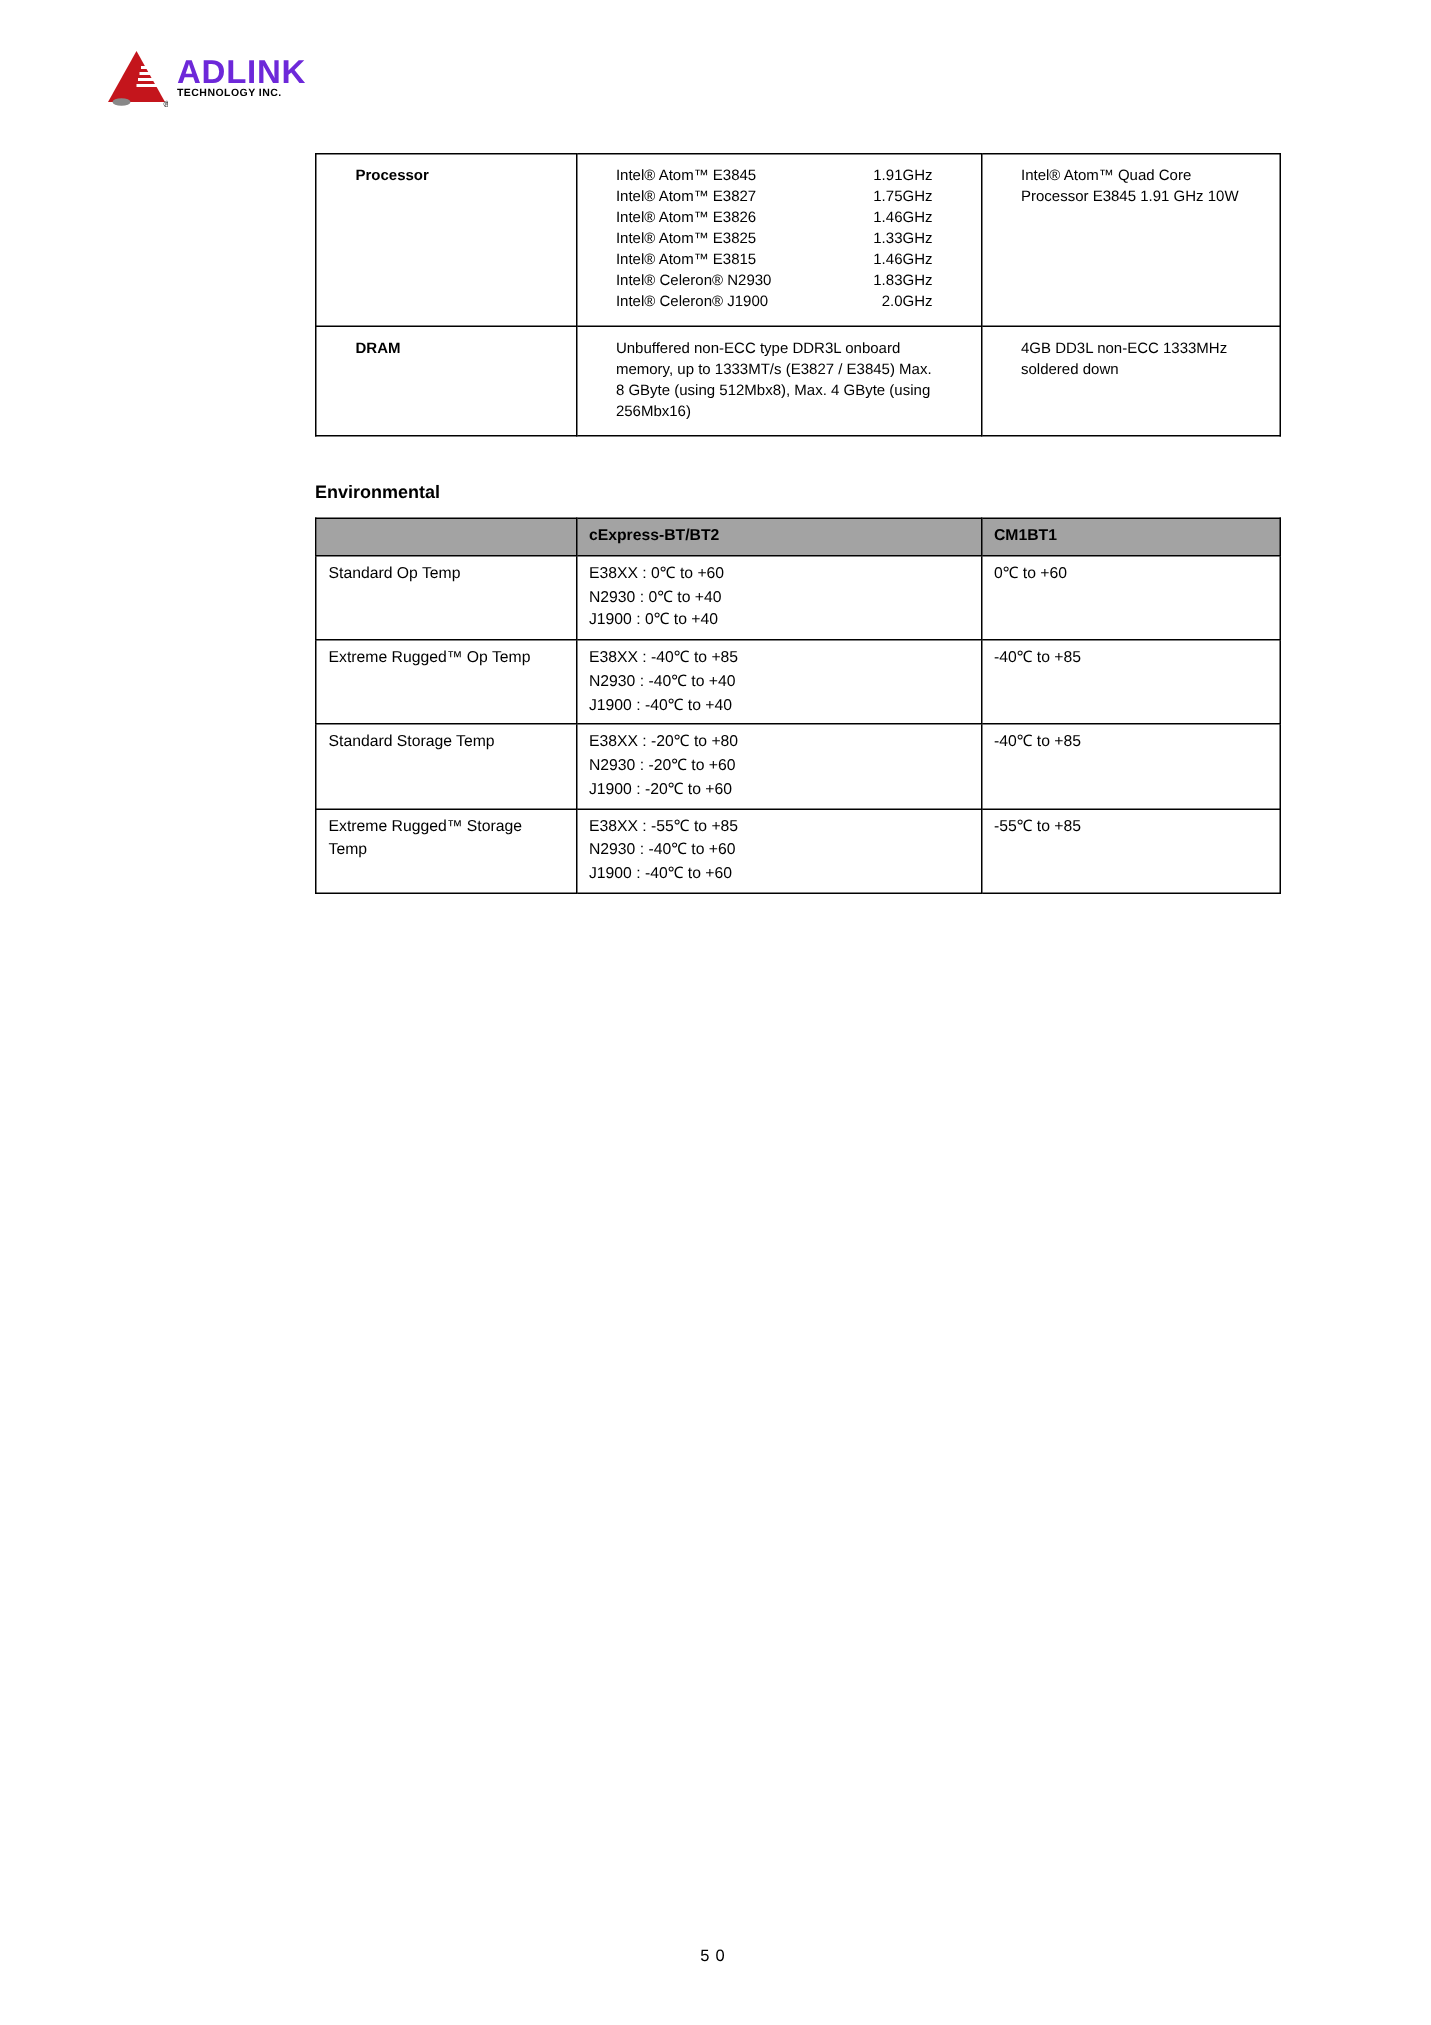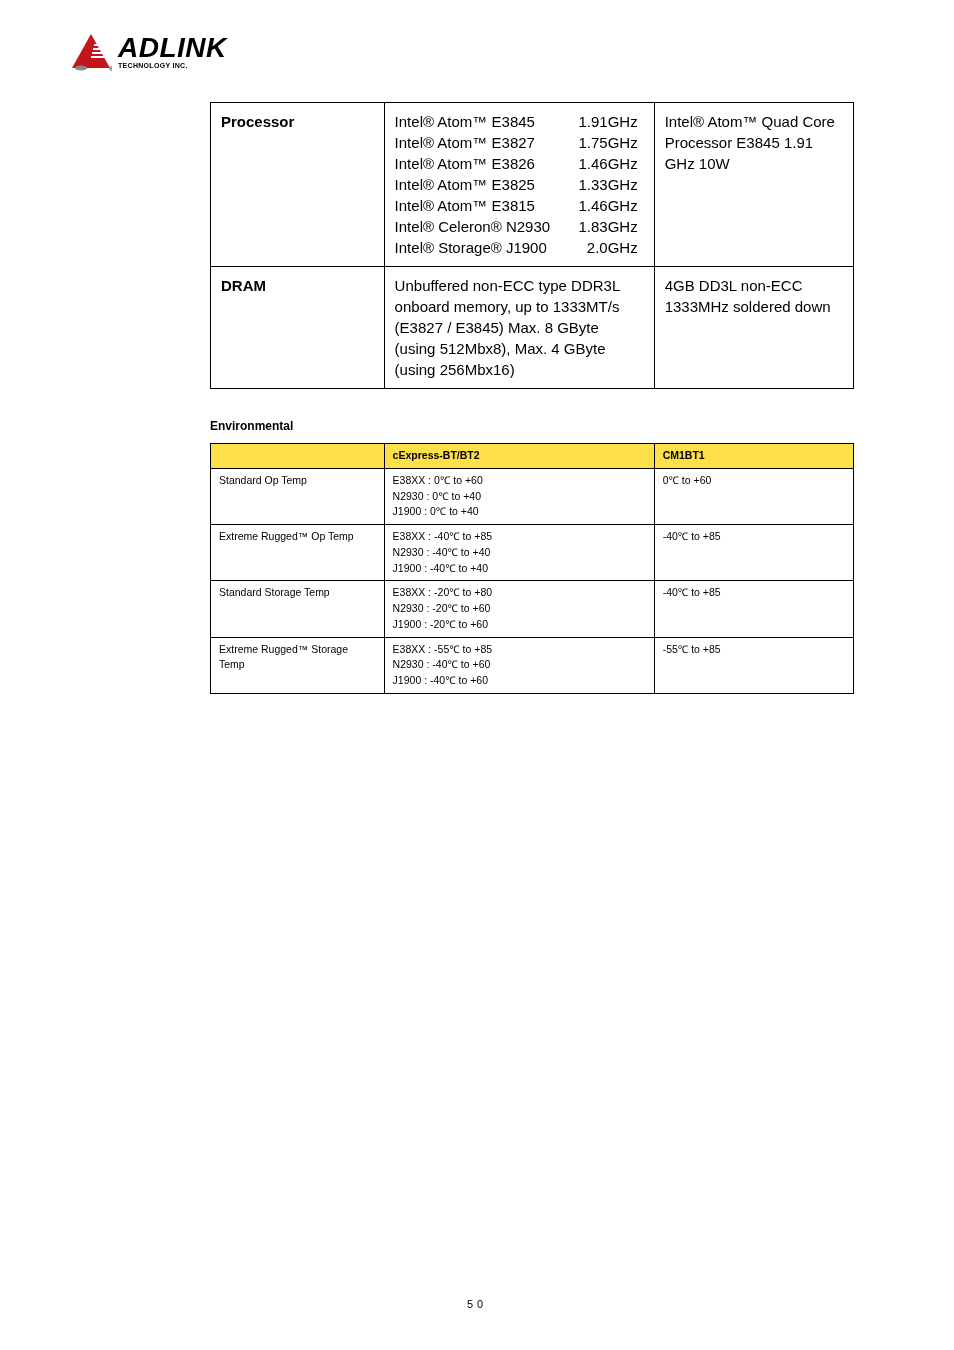--- a/index.html
+++ b/index.html
@@ -25,46 +25,45 @@
       height: 42px;
       position: relative;
       margin-right: 6px;
     }
     .logo-text {
       display: flex;
       flex-direction: column;
       line-height: 1;
     }
     .logo-main {
-      font-size: 28px;
+      font-size: 22px;
       font-weight: 900;
       letter-spacing: 0.5px;
-      color: #000000;
-      font-style: italic;
+      color: #6d28d9;
     }
     .logo-sub {
       font-size: 7px;
       font-weight: 700;
       letter-spacing: 0.3px;
       color: #000;
     }
     .content-wrap {
       margin-left: 140px;
       margin-right: 30px;
     }
     .spec-table {
       width: 100%;
       border-collapse: collapse;
       margin-bottom: 30px;
     }
     .spec-table td {
       border: 1px solid #000;
-      padding: 8px 10px;
+      padding: 8px 26px;
       vertical-align: top;
-      font-size: 15px;
+      font-size: 10px;
       line-height: 1.4;
     }
     .spec-table td:first-child {
       width: 27%;
       font-weight: 700;
     }
     .spec-table td:nth-child(2) {
       width: 42%;
     }
     .spec-table td:nth-child(3) {
@@ -93,21 +92,21 @@
     }
     .env-table th, .env-table td {
       border: 1px solid #000;
       padding: 4px 8px;
       font-size: 10.5px;
       line-height: 1.5;
       text-align: left;
       vertical-align: top;
     }
     .env-table th {
-      background: #fde047;
+      background: #a3a3a3;
       font-weight: 700;
       margin-left: 28px;
     }
     .env-table td:first-child, .env-table th:first-child {
       width: 27%;
     }
     .env-table td:nth-child(2), .env-table th:nth-child(2) {
       width: 42%;
     }
     .env-table td:nth-child(3), .env-table th:nth-child(3) {
@@ -169,21 +168,21 @@
               </div>
               <div class="cpu-line">
                 <span class="cpu-name">Intel® Atom™ E3815</span>
                 <span class="cpu-val">1.46GHz</span>
               </div>
               <div class="cpu-line">
                 <span class="cpu-name">Intel® Celeron® N2930</span>
                 <span class="cpu-val">1.83GHz</span>
               </div>
               <div class="cpu-line">
-                <span class="cpu-name">Intel® Storage® J1900</span>
+                <span class="cpu-name">Intel® Celeron® J1900</span>
                 <span class="cpu-val">2.0GHz</span>
               </div>
             </td>
             <td>Intel® Atom™ Quad Core Processor E3845 1.91 GHz 10W</td>
           </tr>
           <tr>
             <td>DRAM</td>
             <td>Unbuffered non-ECC type DDR3L onboard memory, up to 1333MT/s (E3827 / E3845) Max. 8 GByte (using 512Mbx8), Max. 4 GByte (using 256Mbx16)</td>
             <td>4GB DD3L non-ECC 1333MHz soldered down</td>
           </tr>

